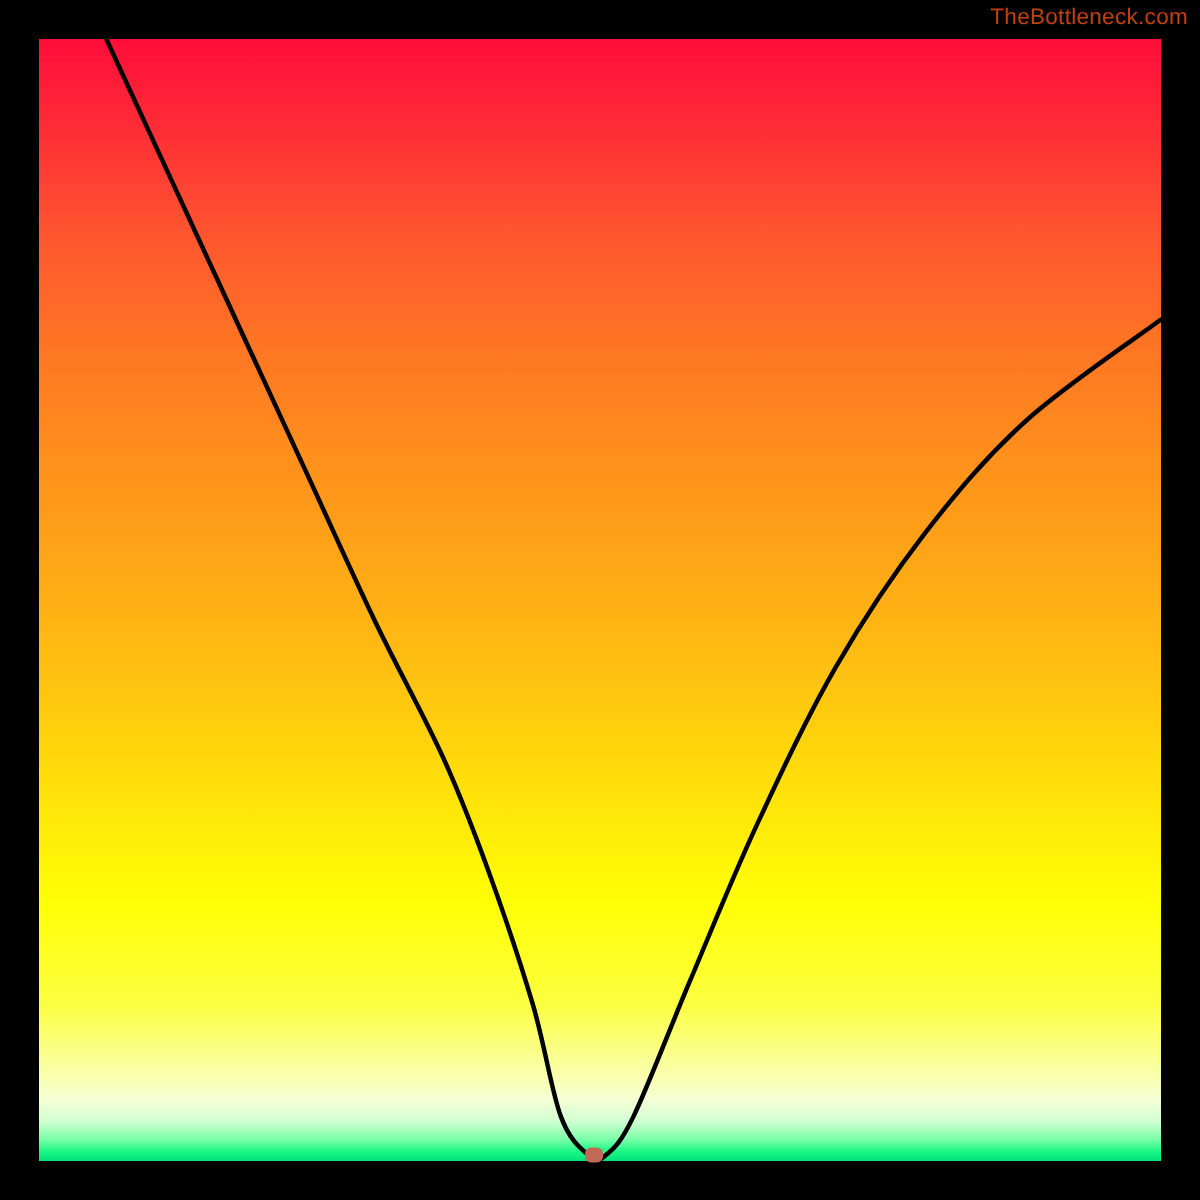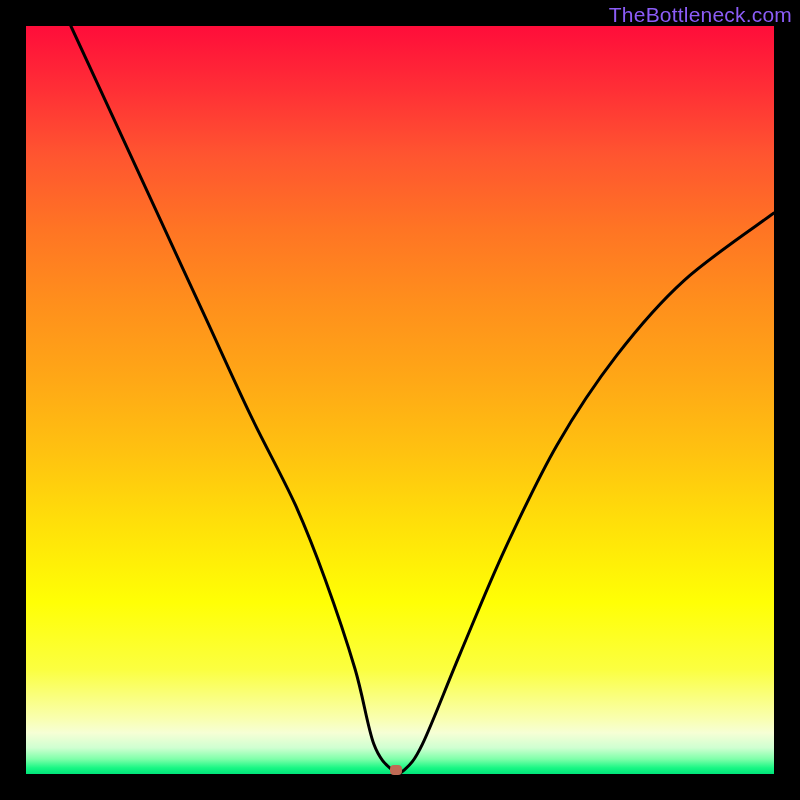--- a/index.html
+++ b/index.html
@@ -56,22 +56,22 @@
     width: 12px;
     height: 10px;
     border-radius: 4px;
     background: #c06a55;
     transform: translate(-50%, -50%);
   }
   .watermark {
     position: absolute;
     top: 3px;
     right: 8px;
-    color: #8b5cf6;
-    font-size: 21px;
+    color: #c2410c;
+    font-size: 15px;
     font-weight: 500;
     letter-spacing: 0.2px;
   }
 </style>
 </head>
 <body>
 
 <div class="frame">
 
   <div class="plot-area">

